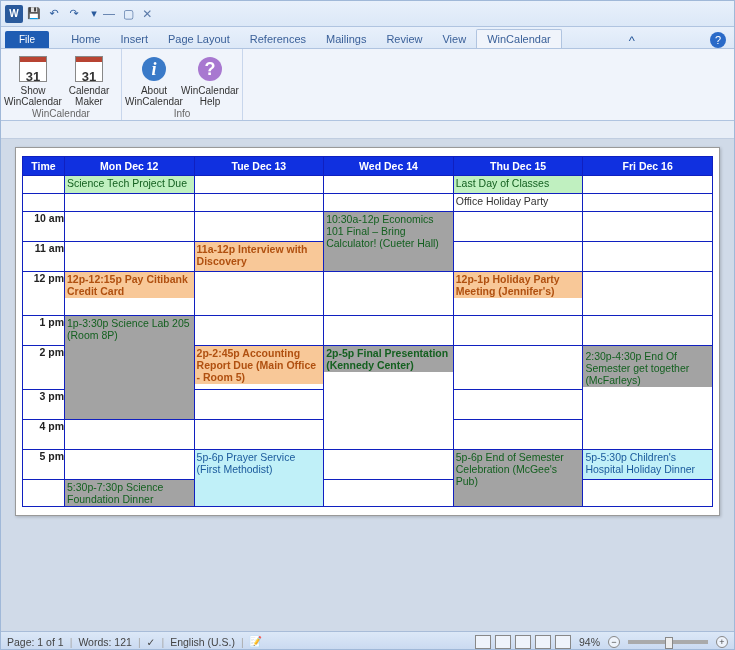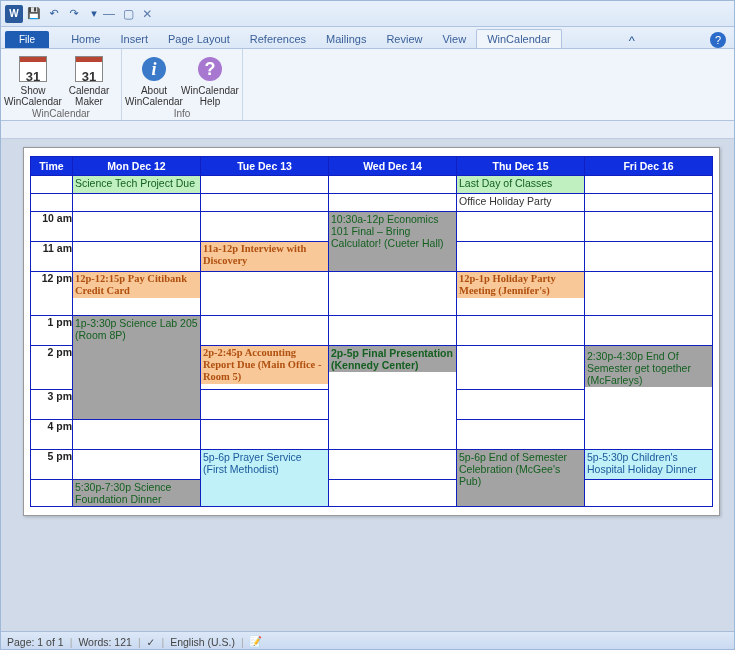--- a/index.html
+++ b/index.html
@@ -23,30 +23,30 @@
 .rbtn { display: flex; flex-direction: column; align-items: center; width: 52px; cursor: pointer; padding-top: 2px; }
 .rbtn-icon { width: 32px; height: 32px; display: flex; align-items: center; justify-content: center; font-size: 18px; }
 .rbtn-label { font-size: 10px; text-align: center; line-height: 1.1; color: #333; }
 .cal-icon { border: 1px solid #888; background: #fff; width: 28px; height: 26px; position: relative; }
 .cal-icon::before { content: ""; position: absolute; top: 0; left: 0; right: 0; height: 5px; background: #b84432; }
 .cal-icon-num { position: absolute; top: 12px; left: 0; right: 0; text-align: center; font-size: 13px; font-weight: bold; color: #333; }
 .info-icon { width: 24px; height: 24px; border-radius: 50%; background: #3a7ac8; color: #fff; font-weight: bold; font-style: italic; font-family: serif; }
 .help-q { width: 24px; height: 24px; border-radius: 50%; background: #a878d0; color: #fff; font-weight: bold; }
 .ruler { height: 18px; background: #e8eef7; border-bottom: 1px solid #c0cde0; position: relative; }
 .doc-area { height: 492px; overflow: auto; background: #d0dae8; padding: 8px 14px 0 14px; }
-.page { background: #fff; border: 1px solid #999; box-shadow: 1px 1px 3px rgba(0,0,0,0.2); padding: 8px 6px; margin-left: 8px; }
+.page { background: #fff; border: 1px solid #999; box-shadow: 1px 1px 3px rgba(0,0,0,0.2); padding: 8px 6px; }
 .cal-table { width: 100%; border-collapse: collapse; table-layout: fixed; }
 .cal-table th, .cal-table td { border: 1.5px solid #1020c0; font-size: 10.5px; vertical-align: top; padding: 0; }
 .cal-table th { background: #1030e0; color: #fff; font-weight: bold; padding: 3px 2px; text-align: center; }
 .cal-table th:first-child { width: 42px; }
 .time-cell { text-align: right; padding: 2px 3px; font-weight: bold; color: #222; }
 .slot { height: 30px; position: relative; }
 .event { padding: 1px 2px; line-height: 1.15; height: 100%; overflow: hidden; }
 .green { background: #c0f0c0; color: #146020; }
-.orange { background: #f8c898; color: #b05010; font-weight: bold; font-family: Liberation Serif, serif; }
+.orange { background: #f8c898; color: #b05010; font-weight: bold; }
 .lightgreen { background: #a3a3a3; color: #146020; }
 .cyan { background: #c0f0f8; color: #1a5a9c; }
 .allday { height: 18px; }
 .statusbar { height: 20px; background: linear-gradient(#dce8f7, #c8d8f0); border-top: 1px solid #a8bcd8; display: flex; align-items: center; font-size: 10.5px; color: #444; padding: 0 6px; }
 .sb-sep { margin: 0 6px; color: #aaa; }
 .sb-right { margin-left: auto; display: flex; align-items: center; gap: 4px; }
 .view-btn { width: 16px; height: 14px; border: 1px solid #888; background: #eef3fb; cursor: pointer; }
 .zoom-slider { width: 80px; height: 4px; background: #aaa; position: relative; margin: 0 4px; }
 .zoom-slider::after { content: ""; position: absolute; left: 46%; top: -3px; width: 6px; height: 10px; background: #eee; border: 1px solid #888; }
 .zoom-btn { width: 12px; height: 12px; border: 1px solid #888; border-radius: 50%; display: flex; align-items: center; justify-content: center; font-size: 9px; background: #eef3fb; cursor: pointer; }
@@ -255,13 +255,24 @@
 <div class="statusbar">
   <span>Page: 1 of 1</span>
   <span class="sb-sep">|</span>
   <span>Words: 121</span>
   <span class="sb-sep">|</span>
   <span>✓</span>
   <span class="sb-sep">|</span>
   <span>English (U.S.)</span>
   <span class="sb-sep">|</span>
   <span>📝</span>
+  <div class="sb-right">
+    <div class="view-btn"></div>
+    <div class="view-btn"></div>
+    <div class="view-btn"></div>
+    <div class="view-btn"></div>
+    <div class="view-btn"></div>
+    <span style="margin:0 4px;">94%</span>
+    <div class="zoom-btn">−</div>
+    <div class="zoom-slider"></div>
+    <div class="zoom-btn">+</div>
+  </div>
 </div>
 
 </body></html>

